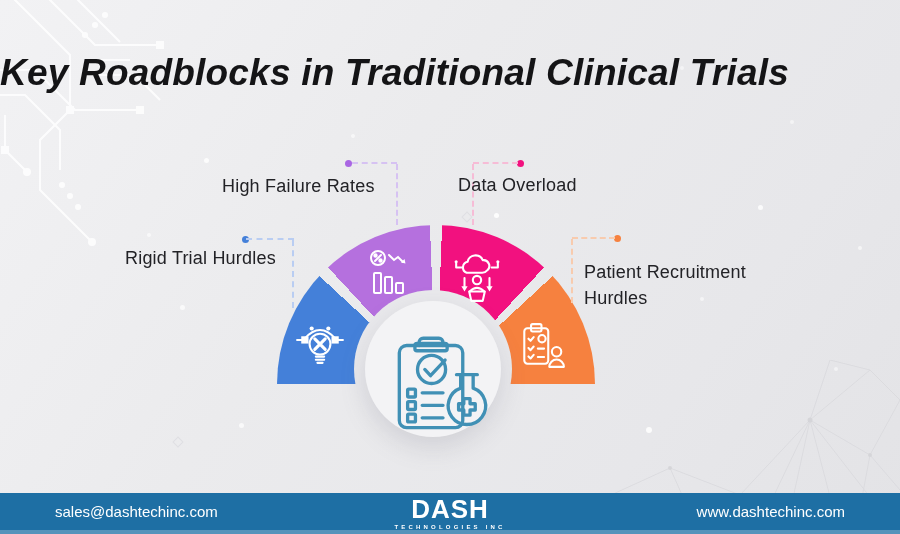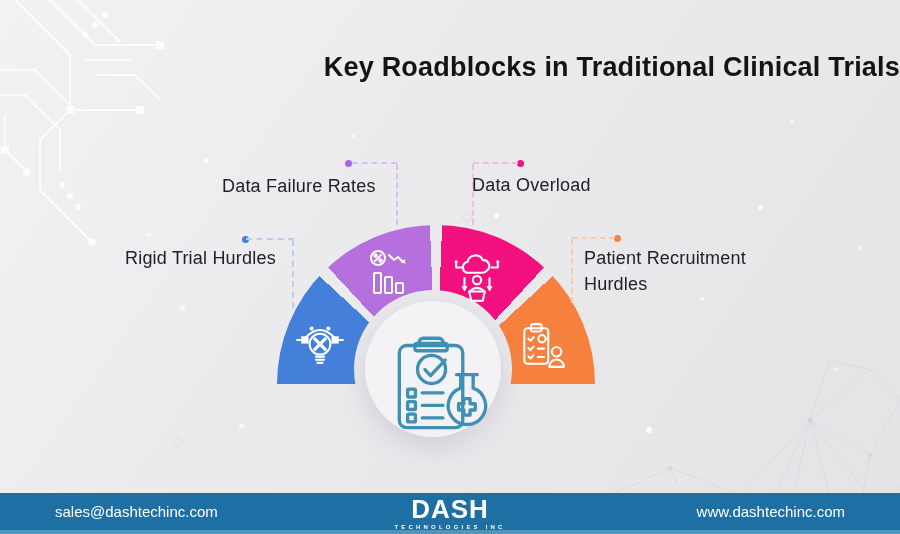--- a/index.html
+++ b/index.html
@@ -14,22 +14,23 @@
     overflow:hidden;
   }
   
   .deco { position:absolute; pointer-events:none; }
   .dot-deco { position:absolute; border-radius:50%; background:#ffffff; }
   .diamond-deco { position:absolute; width:8px; height:8px; border:1px solid #dfdfe3; transform:rotate(45deg); }
 
   
   .title {
     position:absolute; left:0; top:52px; width:900px;
-    text-align:right; font-size:27px; font-weight:700; color:#141416;
+    text-align:left; font-size:37px; font-weight:700; color:#141416;
     letter-spacing:.2px;
+    font-style:italic;
   }
 
   
   .fan-wrap { position:absolute; left:277px; top:225px; width:318px; height:160px; overflow:hidden; }
   .fan { width:318px; height:318px; border-radius:50%; }
   .gap-circle {
     position:absolute; left:354px; top:290px; width:158px; height:158px;
     border-radius:50%; background:#e9e9ec;
   }
   .center-circle {
@@ -215,31 +216,31 @@
   </svg>
 
   <div class="conn-dot" style="left: 242px; top: 236px; background: rgb(68, 128, 217);"></div>
   <div class="conn-h" style="left: 246px; top: 238px; width: 48px; border-top-color: rgb(185, 205, 242);"></div>
   <div class="conn-v" style="left: 292px; top: 240px; height: 68px; border-left-color: rgb(185, 205, 242);"></div>
   <div class="seg-label" style="left:125px;top:245px">Rigid Trial Hurdles</div>
 
   <div class="conn-dot" style="left: 345px; top: 160px; background: rgb(169, 102, 227);"></div>
   <div class="conn-h" style="left: 352px; top: 162px; width: 45px; border-top-color: rgb(214, 194, 242);"></div>
   <div class="conn-v" style="left: 396px; top: 164px; height: 61px; border-left-color: rgb(214, 194, 242);"></div>
-  <div class="seg-label" style="left:222px;top:173px">Data Failure Rates</div>
+  <div class="seg-label" style="left:222px;top:173px">High Failure Rates</div>
 
   <div class="conn-dot" style="left: 517px; top: 160px; background: rgb(242, 17, 127);"></div>
   <div class="conn-h" style="left: 473px; top: 162px; width: 45px; border-top-color: rgb(246, 188, 214);"></div>
   <div class="conn-v" style="left: 472px; top: 164px; height: 61px; border-left-color: rgb(246, 188, 214);"></div>
-  <div class="seg-label" style="left:472px;top:172px">Data Overload</div>
+  <div class="seg-label" style="left:458px;top:172px">Data Overload</div>
 
   <div class="conn-dot" style="left: 614px; top: 235px; background: rgb(246, 129, 63);"></div>
   <div class="conn-h" style="left: 572px; top: 237px; width: 43px; border-top-color: rgb(248, 203, 174);"></div>
   <div class="conn-v" style="left: 571px; top: 239px; height: 64px; border-left-color: rgb(248, 203, 174);"></div>
-  <div class="seg-label" style="left:584px;top:245px;width:205px">Patient Recruitment Hurdles</div>
+  <div class="seg-label" style="left:584px;top:259px;width:205px">Patient Recruitment Hurdles</div>
 
   <div class="footer" id="footer" style="background: rgb(30, 111, 164);">
     <div class="footer-email">sales@dashtechinc.com</div>
     <div class="footer-logo">
       <div class="big">DASH</div>
       <div class="sub">TECHNOLOGIES INC</div>
     </div>
     <div class="footer-site">www.dashtechinc.com</div>
   </div>
 

